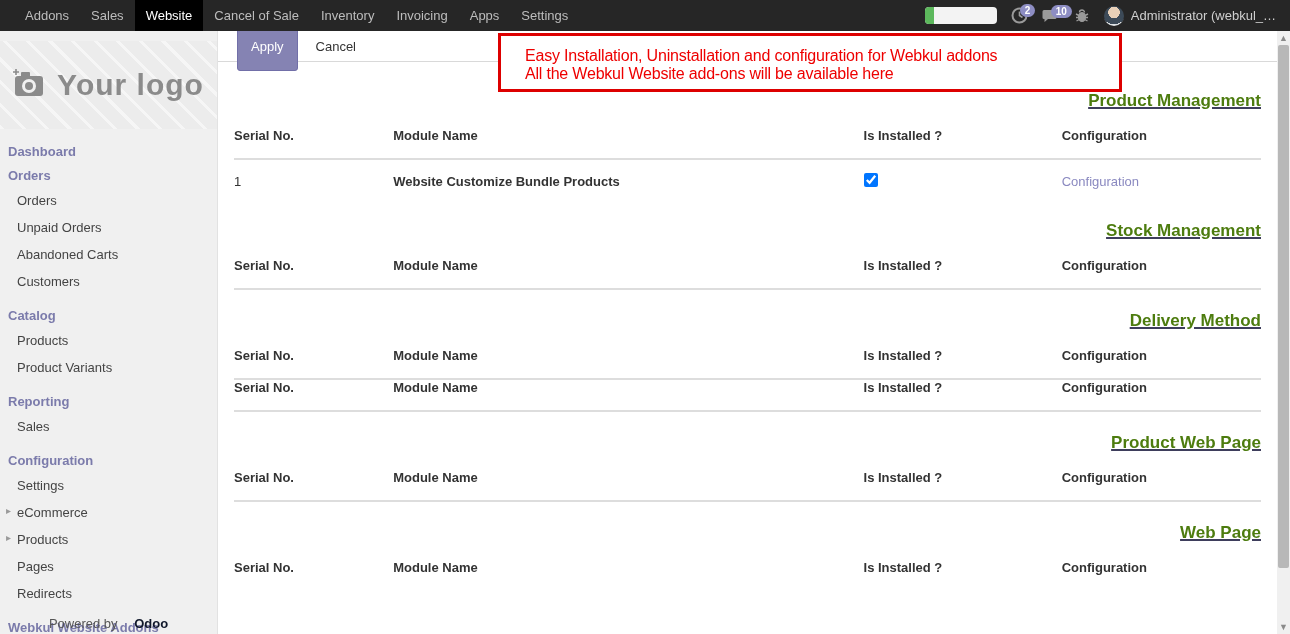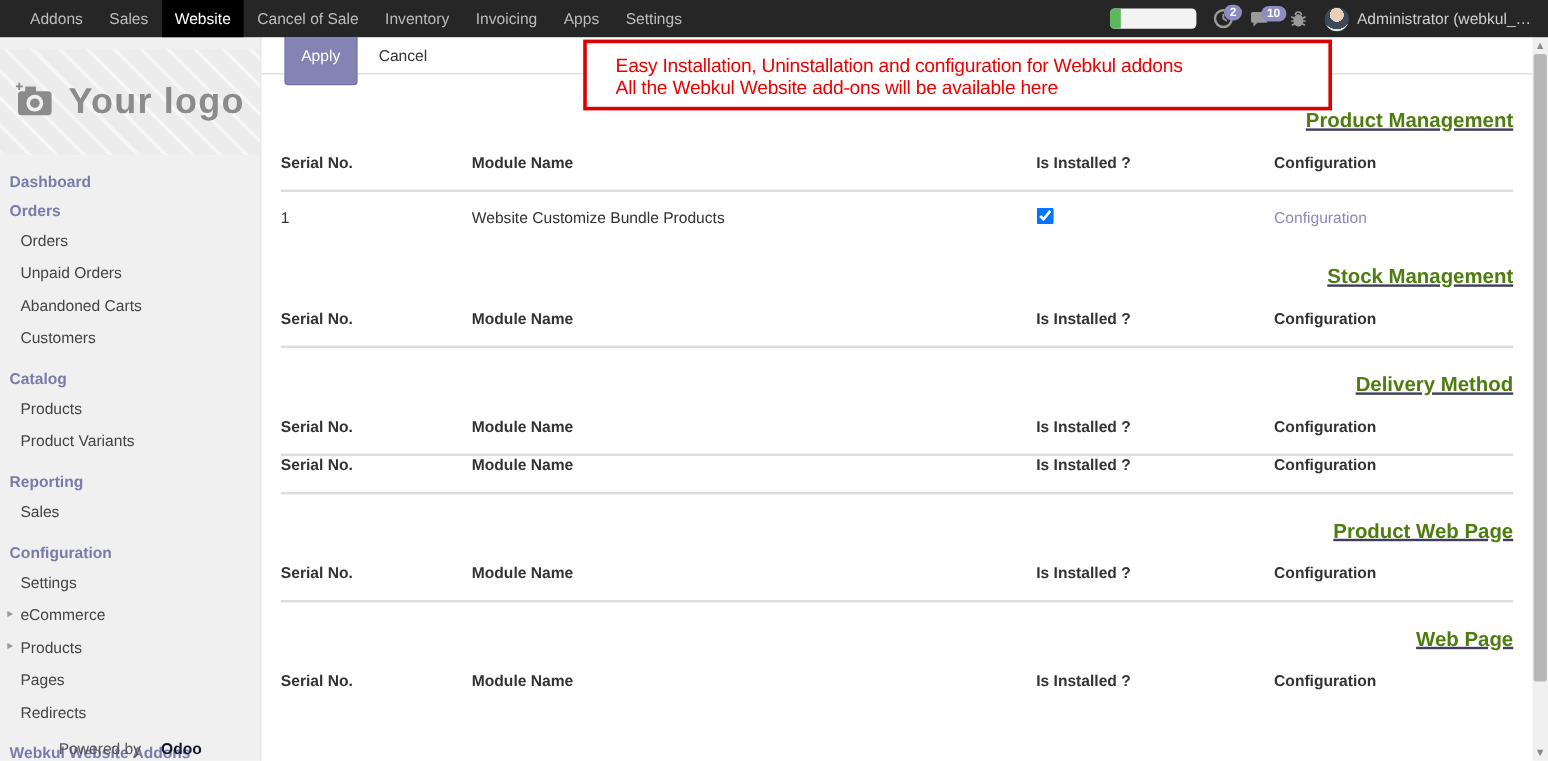--- a/index.html
+++ b/index.html
@@ -32,32 +32,32 @@
   .side-header.gap { margin-top:8px; }
   .powered { position:absolute; bottom:3px; width:100%; text-align:center; font-size:13px; color:#555; }
   .powered b { color:#0f172a;margin-left:13px; }
 
   
   .content { position:absolute; left:218px; top:31px; width:1059px; height:603px; background:#fff; overflow:hidden; }
   .toolbar { height:30px; display:flex; align-items:center; gap:8px; padding-left:19px; }
   .btn-apply { background:#8583b3; border:1px solid #716fa8; color:#fff; font-size:13px; border-radius:3px; padding:16px 13px; cursor:pointer; }
   .btn-cancel { background:none; border:none; color:#333; font-size:13px; padding:4px 10px; cursor:pointer; }
   .toolbar-divider { border:none; border-top:1px solid #d9d9d9; margin:0; }
-  .annotation { position:absolute; left:268px; top:2px; width:624px; height:59px; border:3px solid #dd0000; background:#fff;
+  .annotation { position:absolute; left:280px; top:2px; width:624px; height:59px; border:3px solid #dd0000; background:#fff;
     color:#ee0000; font-size:16px; line-height:18px; padding:11px 10px 0 24px; letter-spacing:-0.2px; z-index:10; }
 
   .content-body { padding:8px 16px 0 16px; }
   .section { }
   .section-title { text-align:right; color:#4d7c0f; font-size:17px; font-weight:bold; margin-top:21px; margin-bottom:17px;
     text-decoration:underline; text-decoration-color:#3e3e5c; text-decoration-thickness:2px; }
   .thead, .trow { display:grid; grid-template-columns:15.5% 45.8% 19.3% 19.4%; align-items:center; }
   .thead { font-size:13px; font-weight:bold; color:#333; }
   .thead-divider { border:none; border-top:2px solid #ddd; margin:15px 0 0 0; }
   .trow { padding:13px 0 10px 0; font-size:13px; color:#333; }
-  .cell-module { font-weight:normal; }
+  .cell-module { font-weight:bold; }
   .cell-config a { color:#8a89c0; text-decoration:none; font-size:13px; cursor:pointer; }
   .cell-installed input { width:14px; height:14px; }
 
   
   .scrollbar { position:absolute; right:0; top:31px; width:13px; height:603px; background:#f0f0f0; }
   .sb-arrow { position:absolute; left:0; width:13px; height:14px; color:#8a8a8a; font-size:9px; text-align:center; line-height:14px; cursor:pointer; }
   .sb-up { top:0; }
   .sb-down { bottom:0; }
   .sb-thumb { position:absolute; left:1px; top:14px; width:11px; height:523px; background:#b8b8b8; border-radius:2px; cursor:grab; }
 </style>

